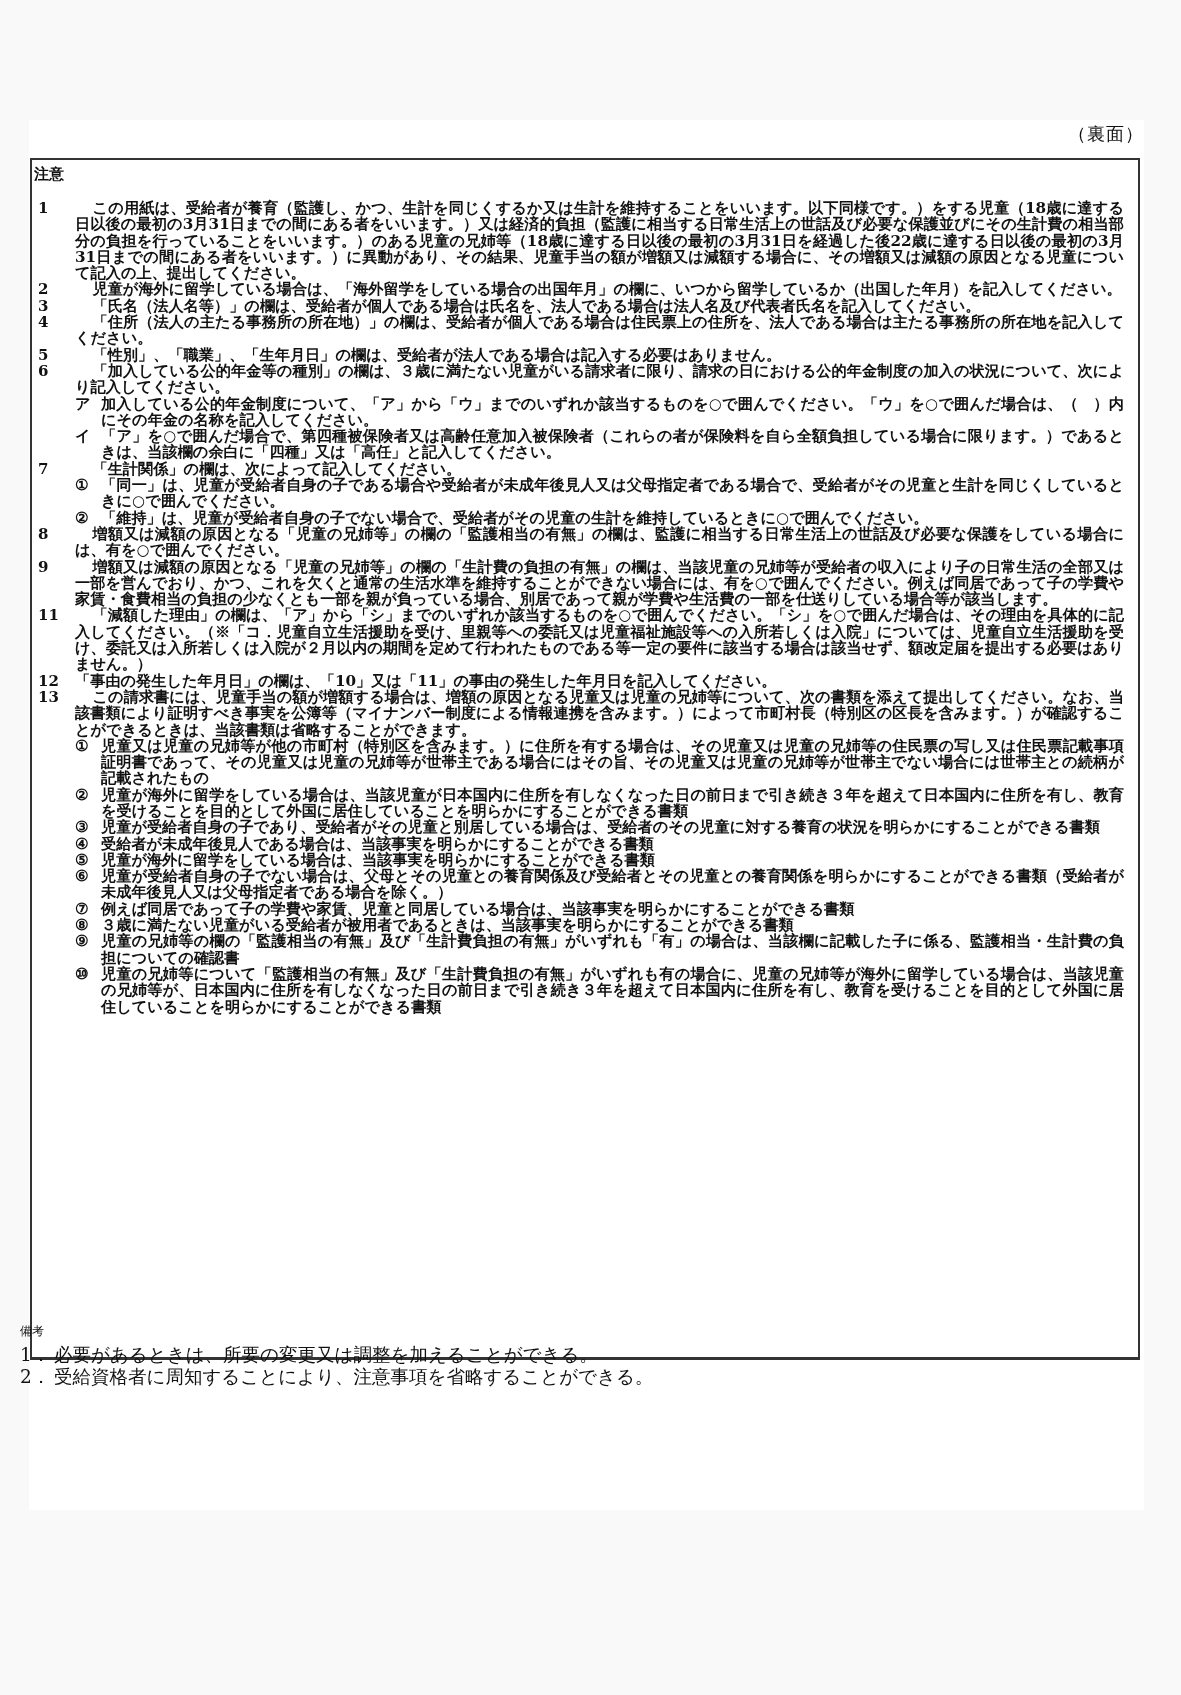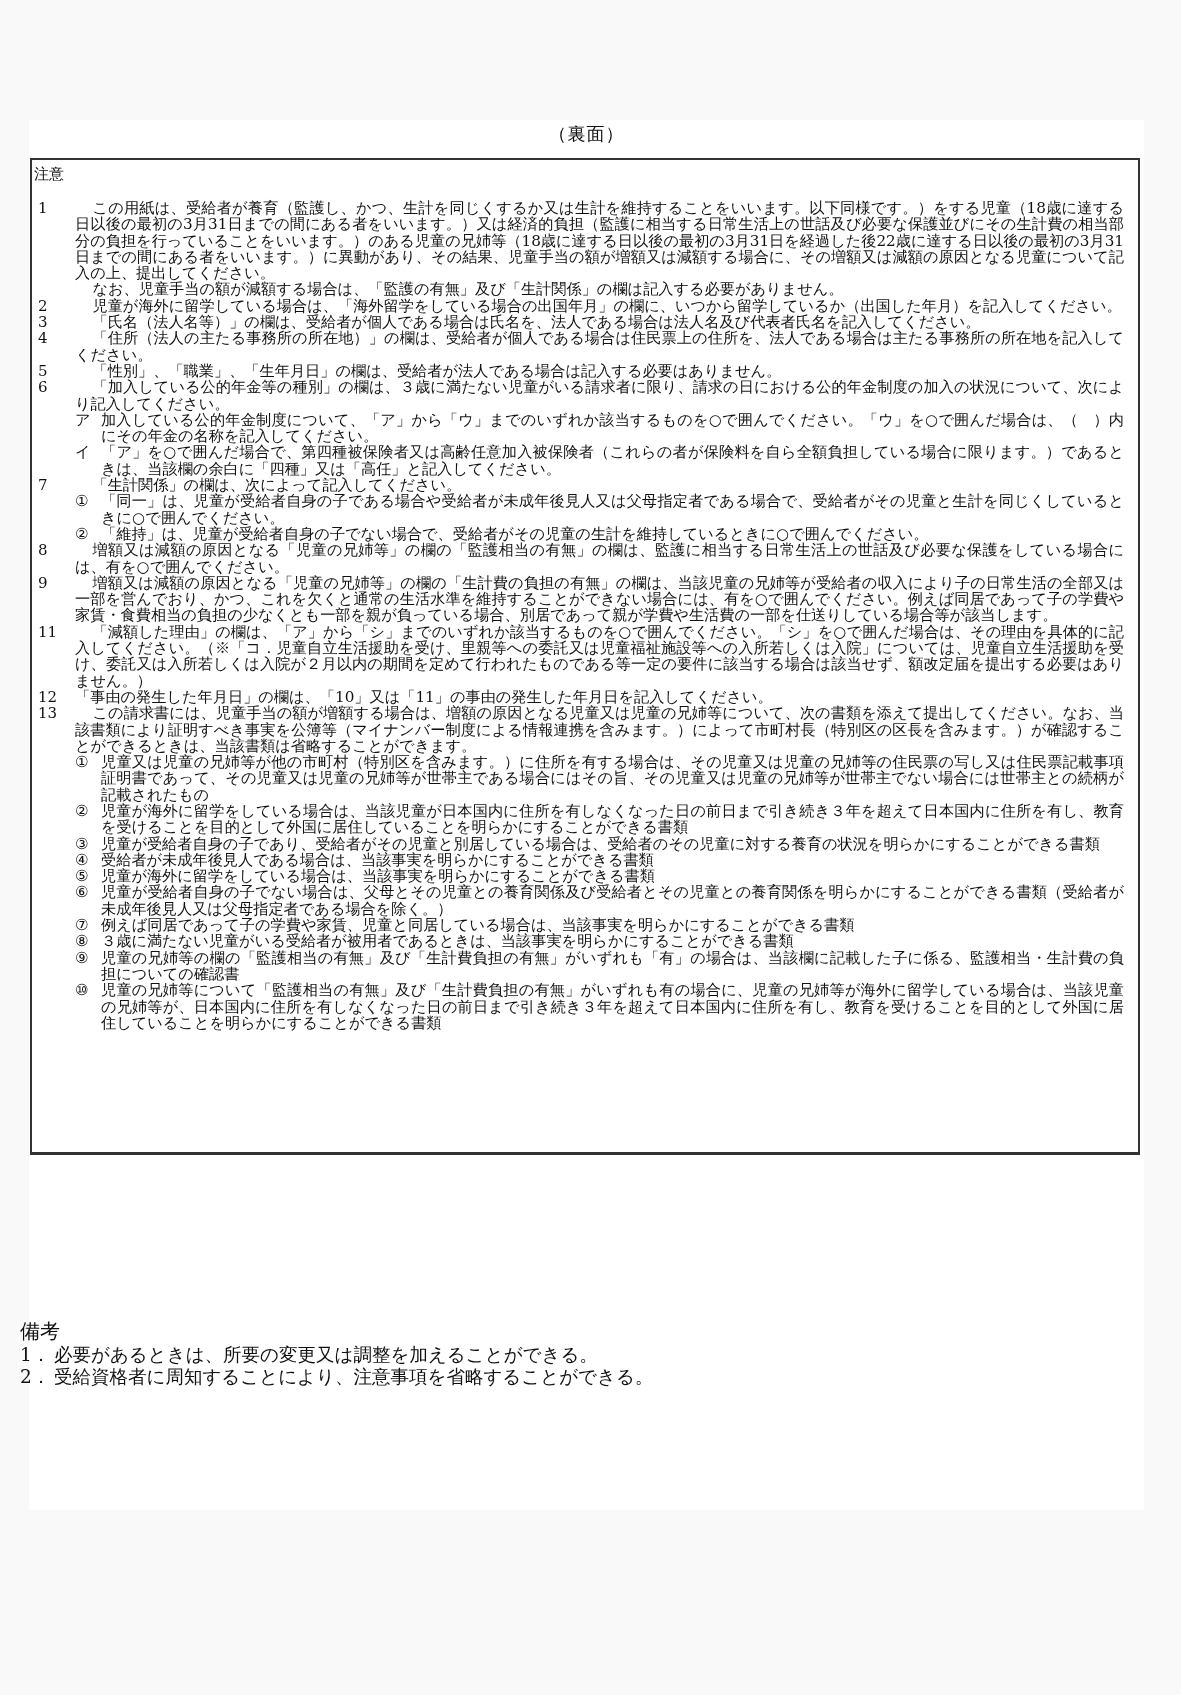--- a/index.html
+++ b/index.html
@@ -20,35 +20,36 @@
       top: 120px;
       width: 1115px;
       height: 1390px;
       background: #ffffff;
     }
     .page-title {
       position: absolute;
       left: 0;
       right: 0;
       top: 2px;
-      text-align: center;
+      text-align: right;
       font-size: 18px;
       line-height: 24px;
       letter-spacing: 1px;
     }
     .notes-box {
       position: absolute;
       left: 1px;
       top: 38px;
       width: 1110px;
-      height: 997px;
+      height: 1202px;
       border: 2px solid #333;
       border-bottom-width: 3px;
       box-sizing: border-box;
       overflow: hidden;
+      font-weight: bold;
     }
     .notes-heading {
       position: absolute;
       left: 2px;
       top: 4px;
       font-size: 15px;
       line-height: 20px;
     }
     .notes-list {
       position: absolute;
@@ -88,21 +89,21 @@
       top: 0;
     }
     .sub-text { display: block; }
     .remarks {
       position: absolute;
       left: 20px;
       top: 1320px;
       font-size: 18px;
     }
     .remarks-heading {
-      font-size: 20px;
+      font-size: 12px;
       line-height: 22px;
       margin-bottom: 2px;
     }
     .remark {
       font-size: 18.5px;
       line-height: 22px;
       white-space: nowrap;
     }
     .remark-num {
       display: inline-block;
@@ -117,21 +118,20 @@
   <div class="page-title">（裏面）</div>
 
   <div class="notes-box">
     <div class="notes-heading">注意</div>
 
     <div class="notes-list">
 
       <div class="note">
         <span class="note-num">1</span>
         <span class="note-text">この用紙は、受給者が養育（監護し、かつ、生計を同じくするか又は生計を維持することをいいます。以下同様です。）をする児童（18歳に達する日以後の最初の3月31日までの間にある者をいいます。）又は経済的負担（監護に相当する日常生活上の世話及び必要な保護並びにその生計費の相当部分の負担を行っていることをいいます。）のある児童の兄姉等（18歳に達する日以後の最初の3月31日を経過した後22歳に達する日以後の最初の3月31日までの間にある者をいいます。）に異動があり、その結果、児童手当の額が増額又は減額する場合に、その増額又は減額の原因となる児童について記入の上、提出してください。</span>
-        <span class="para">なお、児童手当の額が減額する場合は、「監護の有無」及び「生計関係」の欄は記入する必要がありません。</span>
       </div>
 
       <div class="note">
         <span class="note-num">2</span>
         <span class="note-text">児童が海外に留学している場合は、「海外留学をしている場合の出国年月」の欄に、いつから留学しているか（出国した年月）を記入してください。</span>
       </div>
 
       <div class="note">
         <span class="note-num">3</span>
         <span class="note-text">「氏名（法人名等）」の欄は、受給者が個人である場合は氏名を、法人である場合は法人名及び代表者氏名を記入してください。</span>

